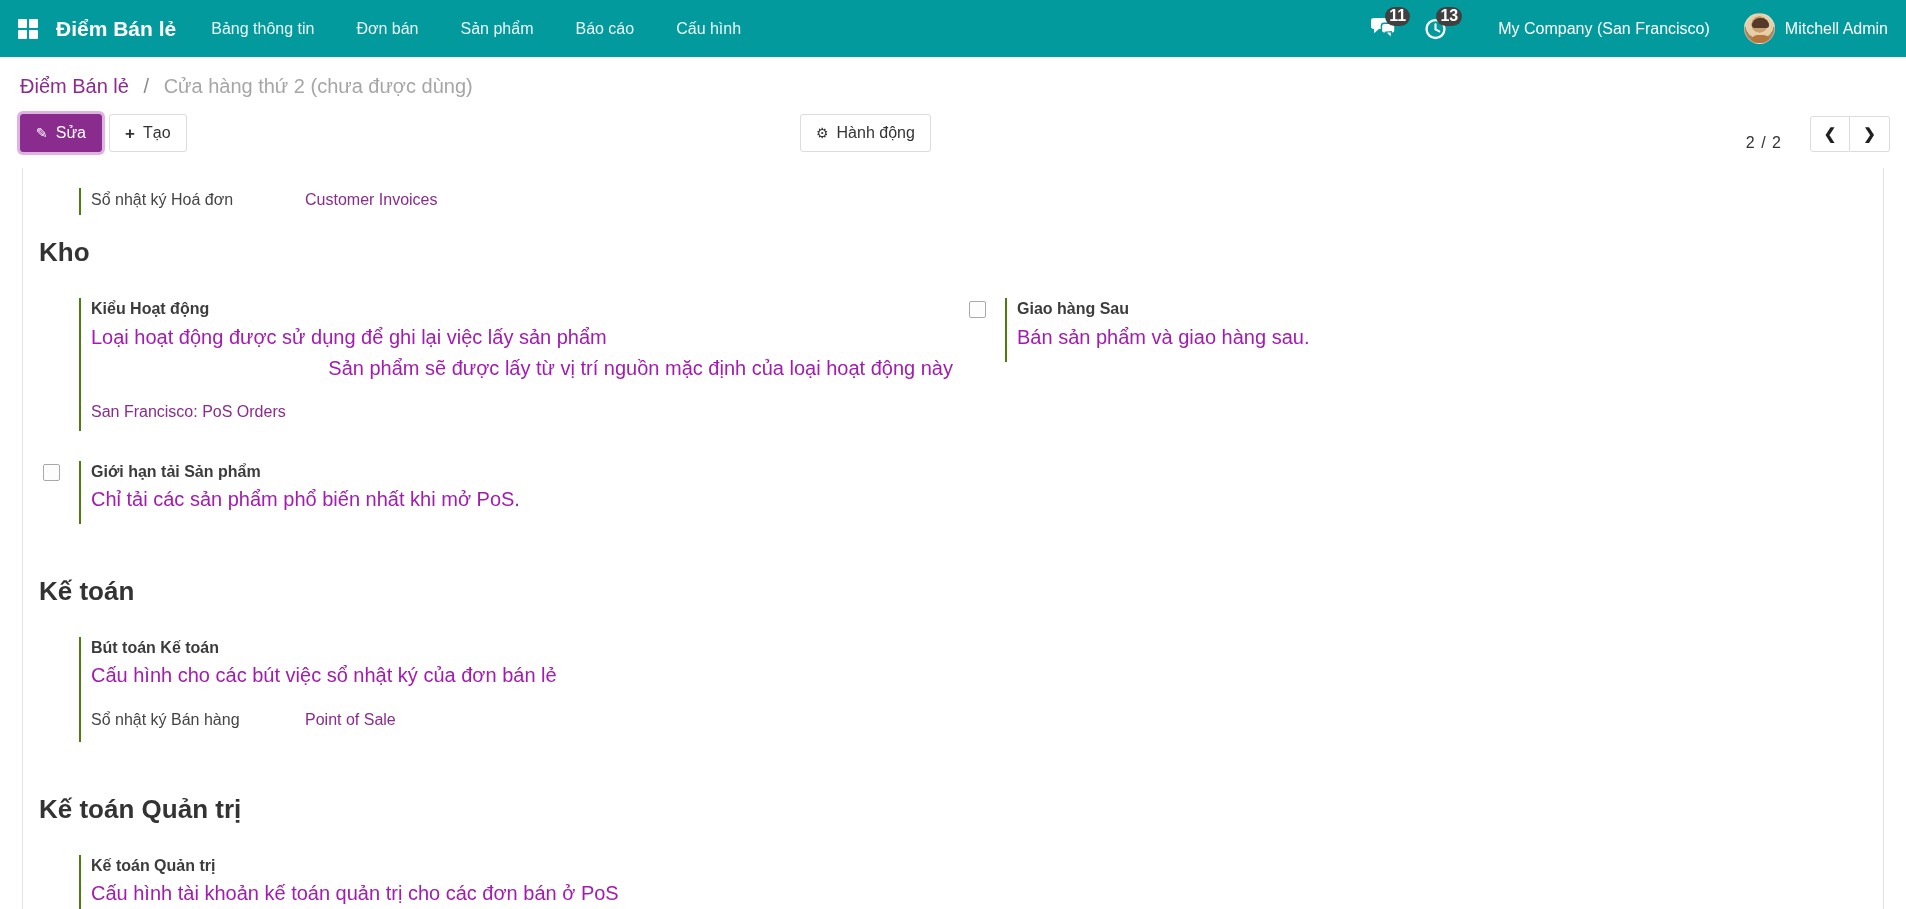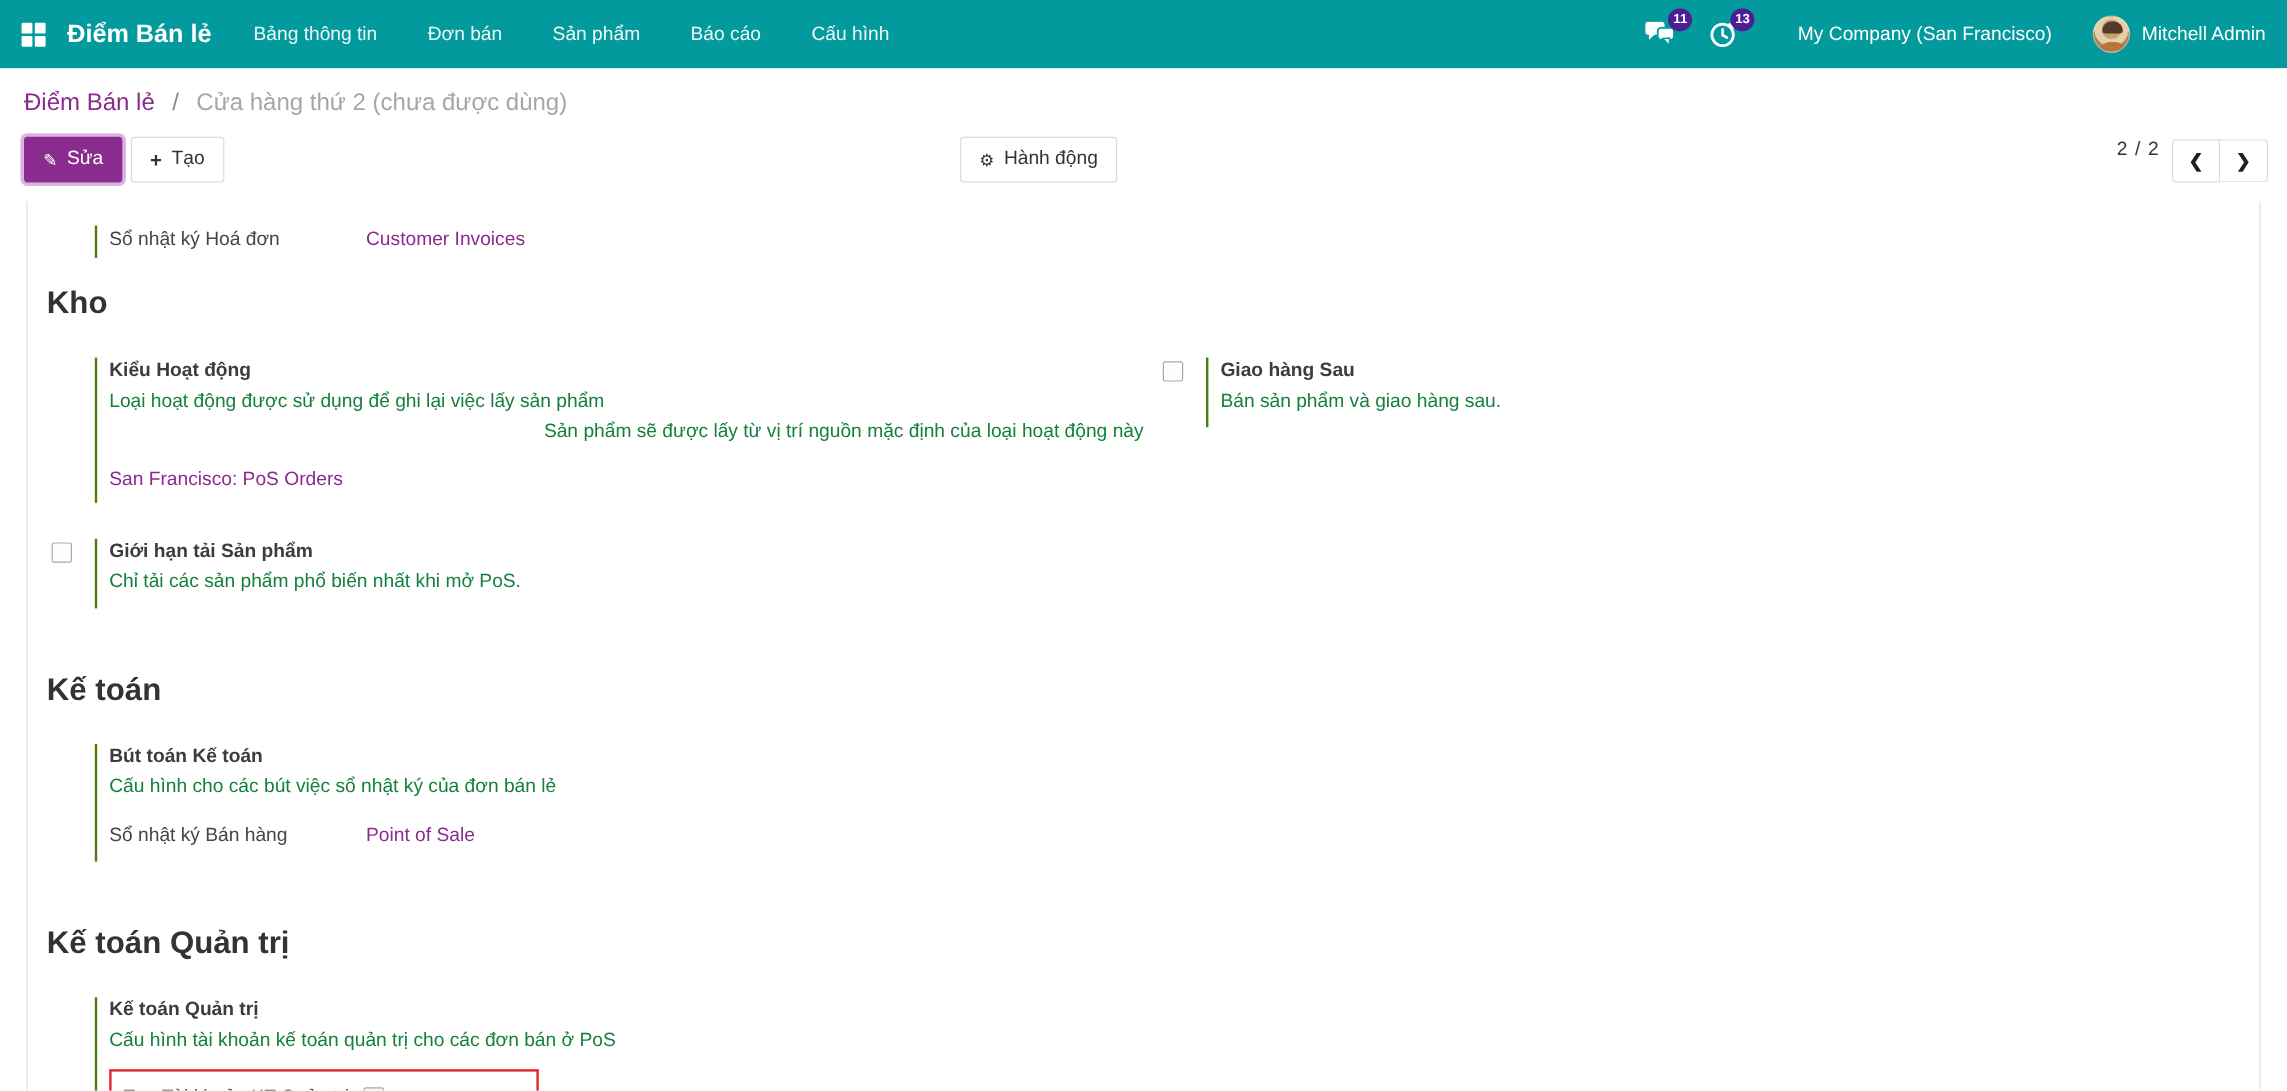--- a/index.html
+++ b/index.html
@@ -18,22 +18,22 @@
     grid-template-columns:9px 9px; grid-template-rows:9px 9px; gap:2px;
     margin:0 18px 0 2px; cursor:pointer; }
   .apps-btn span { background:#fff; border-radius:1px; }
   .brand { font-size:21px; font-weight:700; margin-right:14px; white-space:nowrap; cursor:pointer; }
   .mainnav { display:flex; }
   .nav-item { font-size:16px; color:rgba(255,255,255,.93); padding:0 21px;
     line-height:57px; white-space:nowrap; cursor:pointer; }
   .top-right { margin-left:auto; display:flex; align-items:center; }
   .icon-btn { position:relative; width:30px; height:26px; display:flex;
     align-items:center; justify-content:center; margin-right:22px; cursor:pointer; }
-  .badge { position:absolute; top:-9px; right:-12px; background:#4c1d95; color:#fff;
-    font-size:11px; font-weight:700; min-width:20px; height:19px; border-radius:10px;
+  .badge { position:absolute; top:-9px; right:-12px; background:#404040; color:#fff;
+    font-size:16px; font-weight:700; min-width:20px; height:19px; border-radius:10px;
     display:flex; align-items:center; justify-content:center; padding:0 4px; }
   .company { font-size:16px; margin:0 34px 0 26px; white-space:nowrap; cursor:pointer; }
   .user { display:flex; align-items:center; gap:10px; font-size:16px; cursor:pointer; padding-right:2px; }
   .avatar { width:31px; height:31px; border-radius:50%; overflow:hidden; flex:none;
     background:radial-gradient(circle at 50% 36%, #caa06e 0 34%, #e4cfa8 35% 60%, #a8875f 61%);
     border:1px solid rgba(255,255,255,.35); position:relative; }
   .avatar::after { content:""; position:absolute; left:7px; top:4px; width:17px; height:10px;
     border-radius:8px 8px 3px 3px; background:#55392a; }
   .avatar::before { content:""; position:absolute; left:5px; bottom:-4px; width:21px; height:12px;
     border-radius:8px 8px 0 0; background:#b5763e; z-index:1; }
@@ -47,40 +47,40 @@
   
   .cpanel { position:relative; padding:10px 16px 12px; flex:none; display:flex; align-items:flex-start; background:#fff; }
   .btn { height:38px; padding:0 15px; font-size:16px; background:#fff; color:#333;
     border:1px solid #dcdcdc; border-radius:3px; display:inline-flex; align-items:center;
     gap:8px; cursor:pointer; font-family:inherit; white-space:nowrap; }
   .btn .ic { font-size:14px; line-height:1; }
   .btn-primary { background:#8a2c8e; border-color:#8a2c8e; color:#fff;
     box-shadow:0 0 0 3px #ddb3e2; margin-left:4px; }
   .left-btns { display:flex; gap:7px; }
   .center-btns { position:absolute; left:800px; top:10px; }
-  .pager { margin-left:auto; display:flex; align-items:flex-start; gap:10px; padding-top:2px; }
+  .pager { margin-left:auto; display:flex; align-items:flex-end; gap:28px; padding-top:2px; }
   .pager-count { font-size:16px; color:#333; letter-spacing:1px; }
   .pager-group { display:flex; }
   .pager-btn { width:40px; height:36px; background:#fff; border:1px solid #dcdcdc;
     display:flex; align-items:center; justify-content:center; font-size:15px; font-weight:700;
     color:#1f1f1f; cursor:pointer; }
   .pager-btn:first-child { border-radius:3px 0 0 3px; }
   .pager-btn:last-child { border-radius:0 3px 3px 0; border-left:none; }
 
   
   .sheet { flex:1; margin:4px 22px 0; background:#fff;
     border-left:1px solid #e2e2e2; border-right:1px solid #e2e2e2;
     padding:16px 16px 0; overflow:hidden; }
   .h2 { font-size:26px; font-weight:700; color:#333; margin:22px 0 30px; }
   .box { display:flex; margin-bottom:30px; }
   .box.intro { margin:4px 0 0; }
   .pane-left { width:40px; flex:none; padding:3px 0 0 4px; }
   .pane-right { flex:1; border-left:2px solid #4d7c0f; padding:0 0 10px 10px; }
   .box-label { font-weight:700; font-size:16px; color:#3c3c3c; line-height:1.4; }
-  .box-help { color:#15803d; font-size:16px; line-height:1.45; margin-top:2px; }
+  .box-help { color:#a21caf; font-size:20px; line-height:1.45; margin-top:2px; }
   .help-indent { margin-left:172px;text-align:right; }
   .link { color:#8a2b8d; font-size:16px; cursor:pointer; }
   .box-link { display:inline-block; margin-top:20px; }
   .field-row { display:flex; align-items:baseline; font-size:16px; line-height:1.45; }
   .field-label { width:214px; flex:none; color:#454545; }
   .grid-2 { display:flex; }
   .col { width:50%; }
   .col + .col { padding-left:12px; }
   .mt18 { margin-top:18px; }
 

